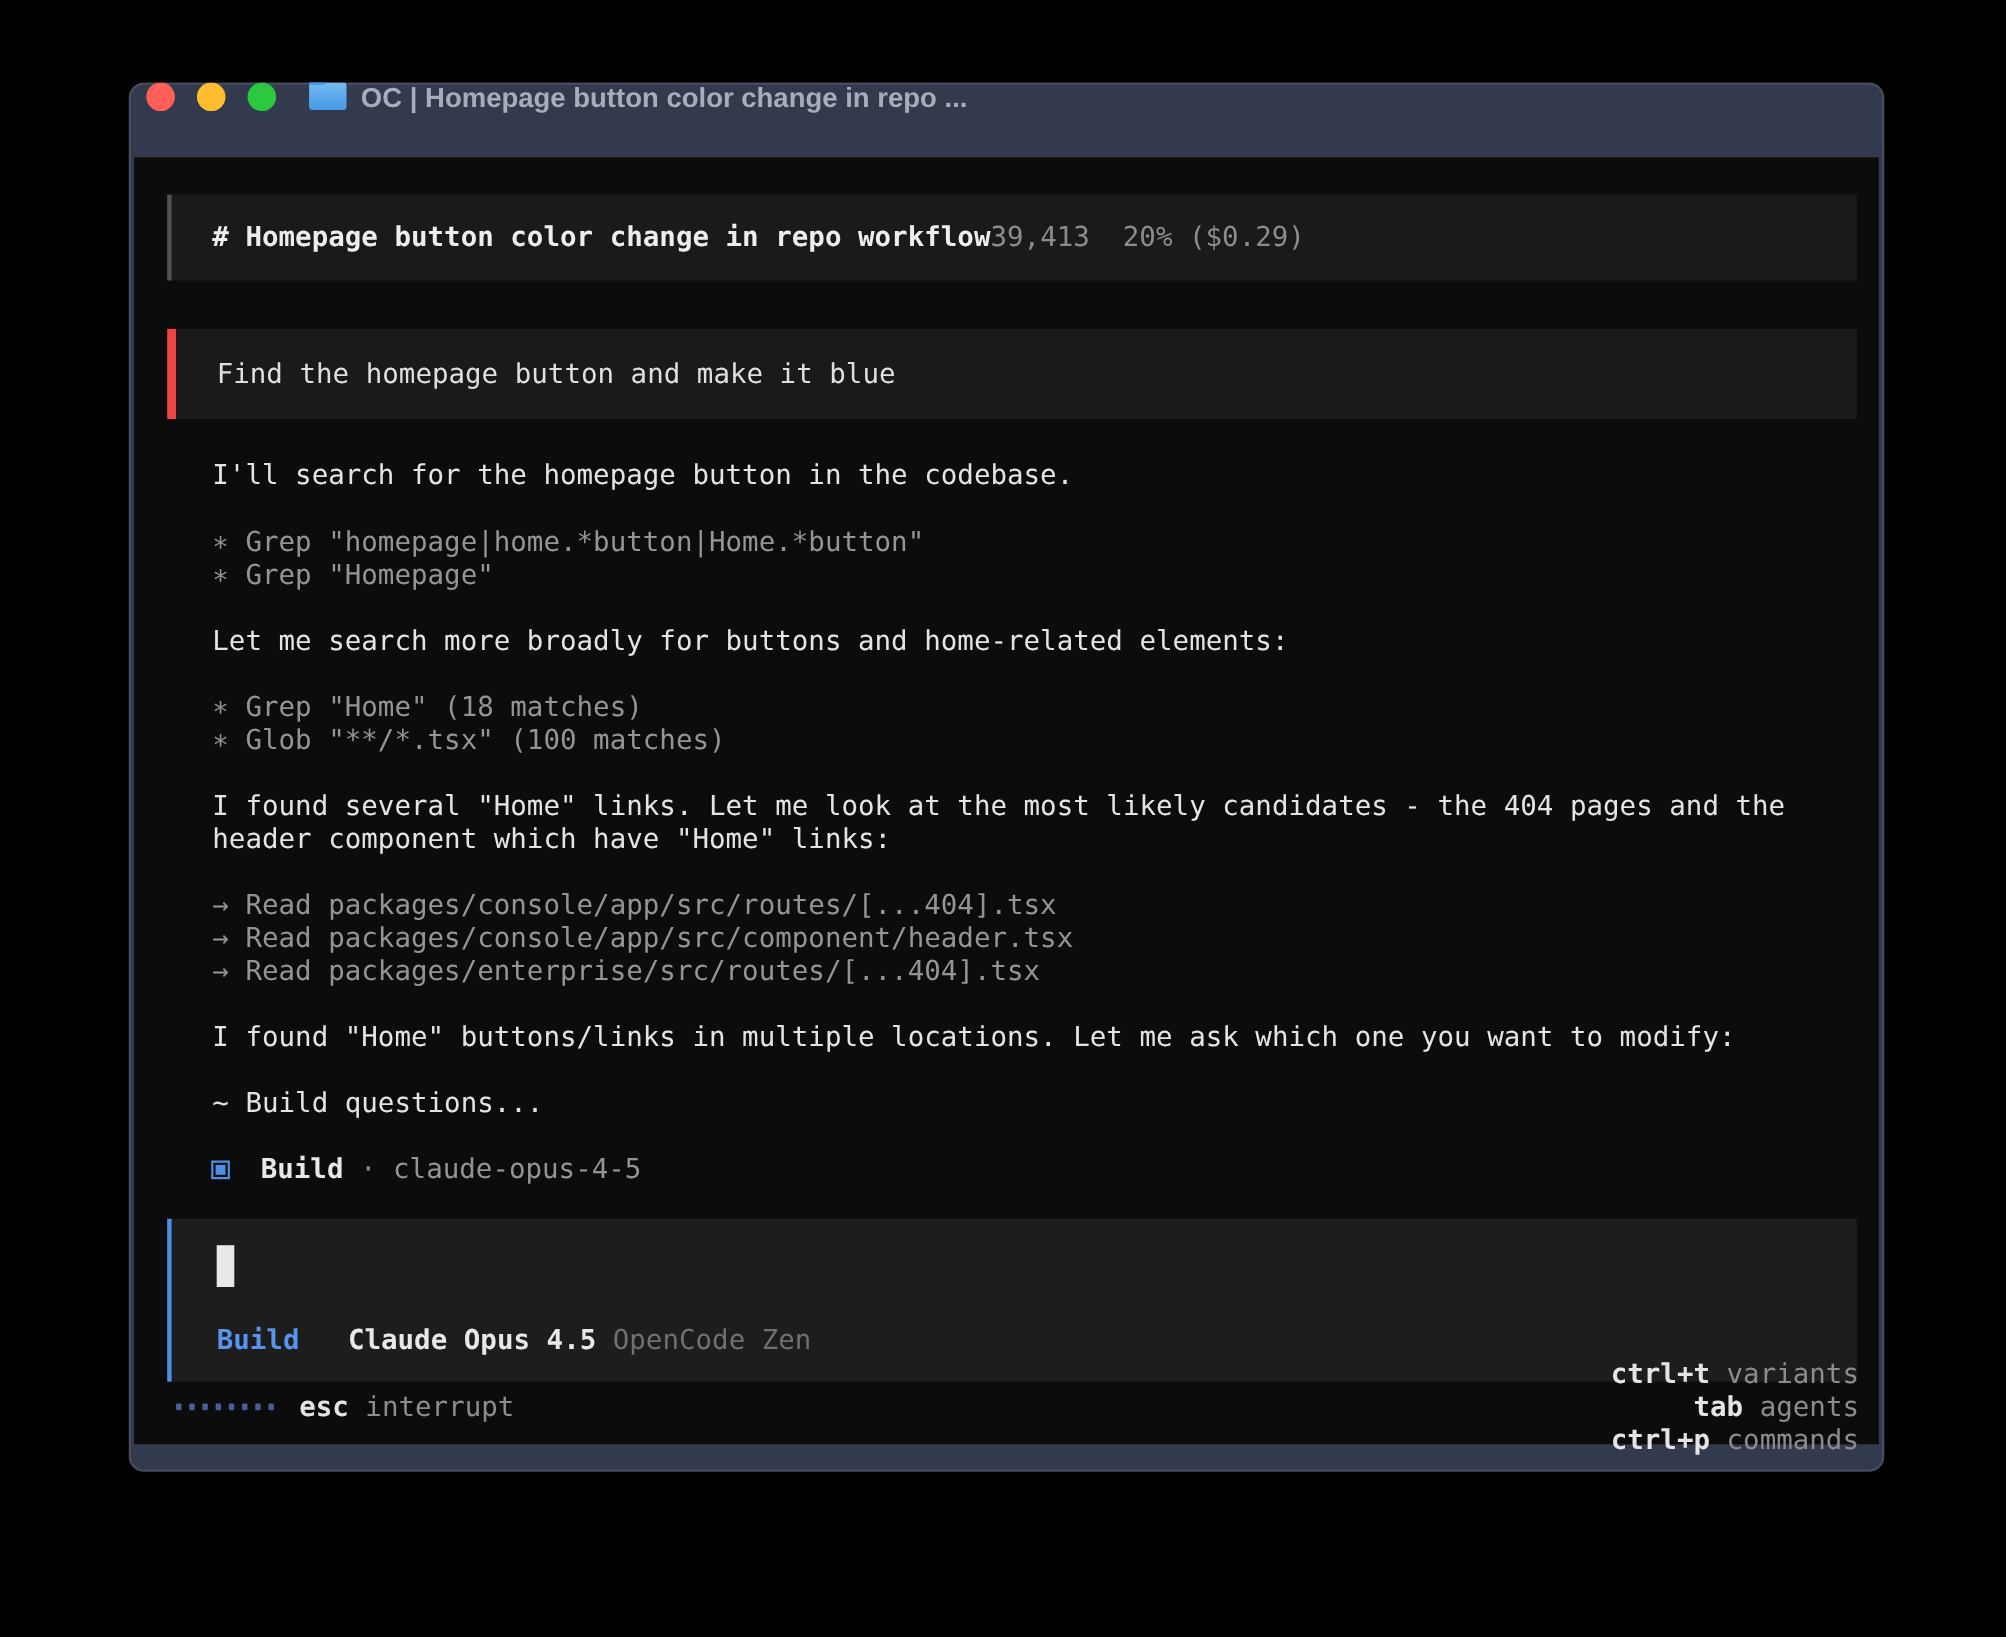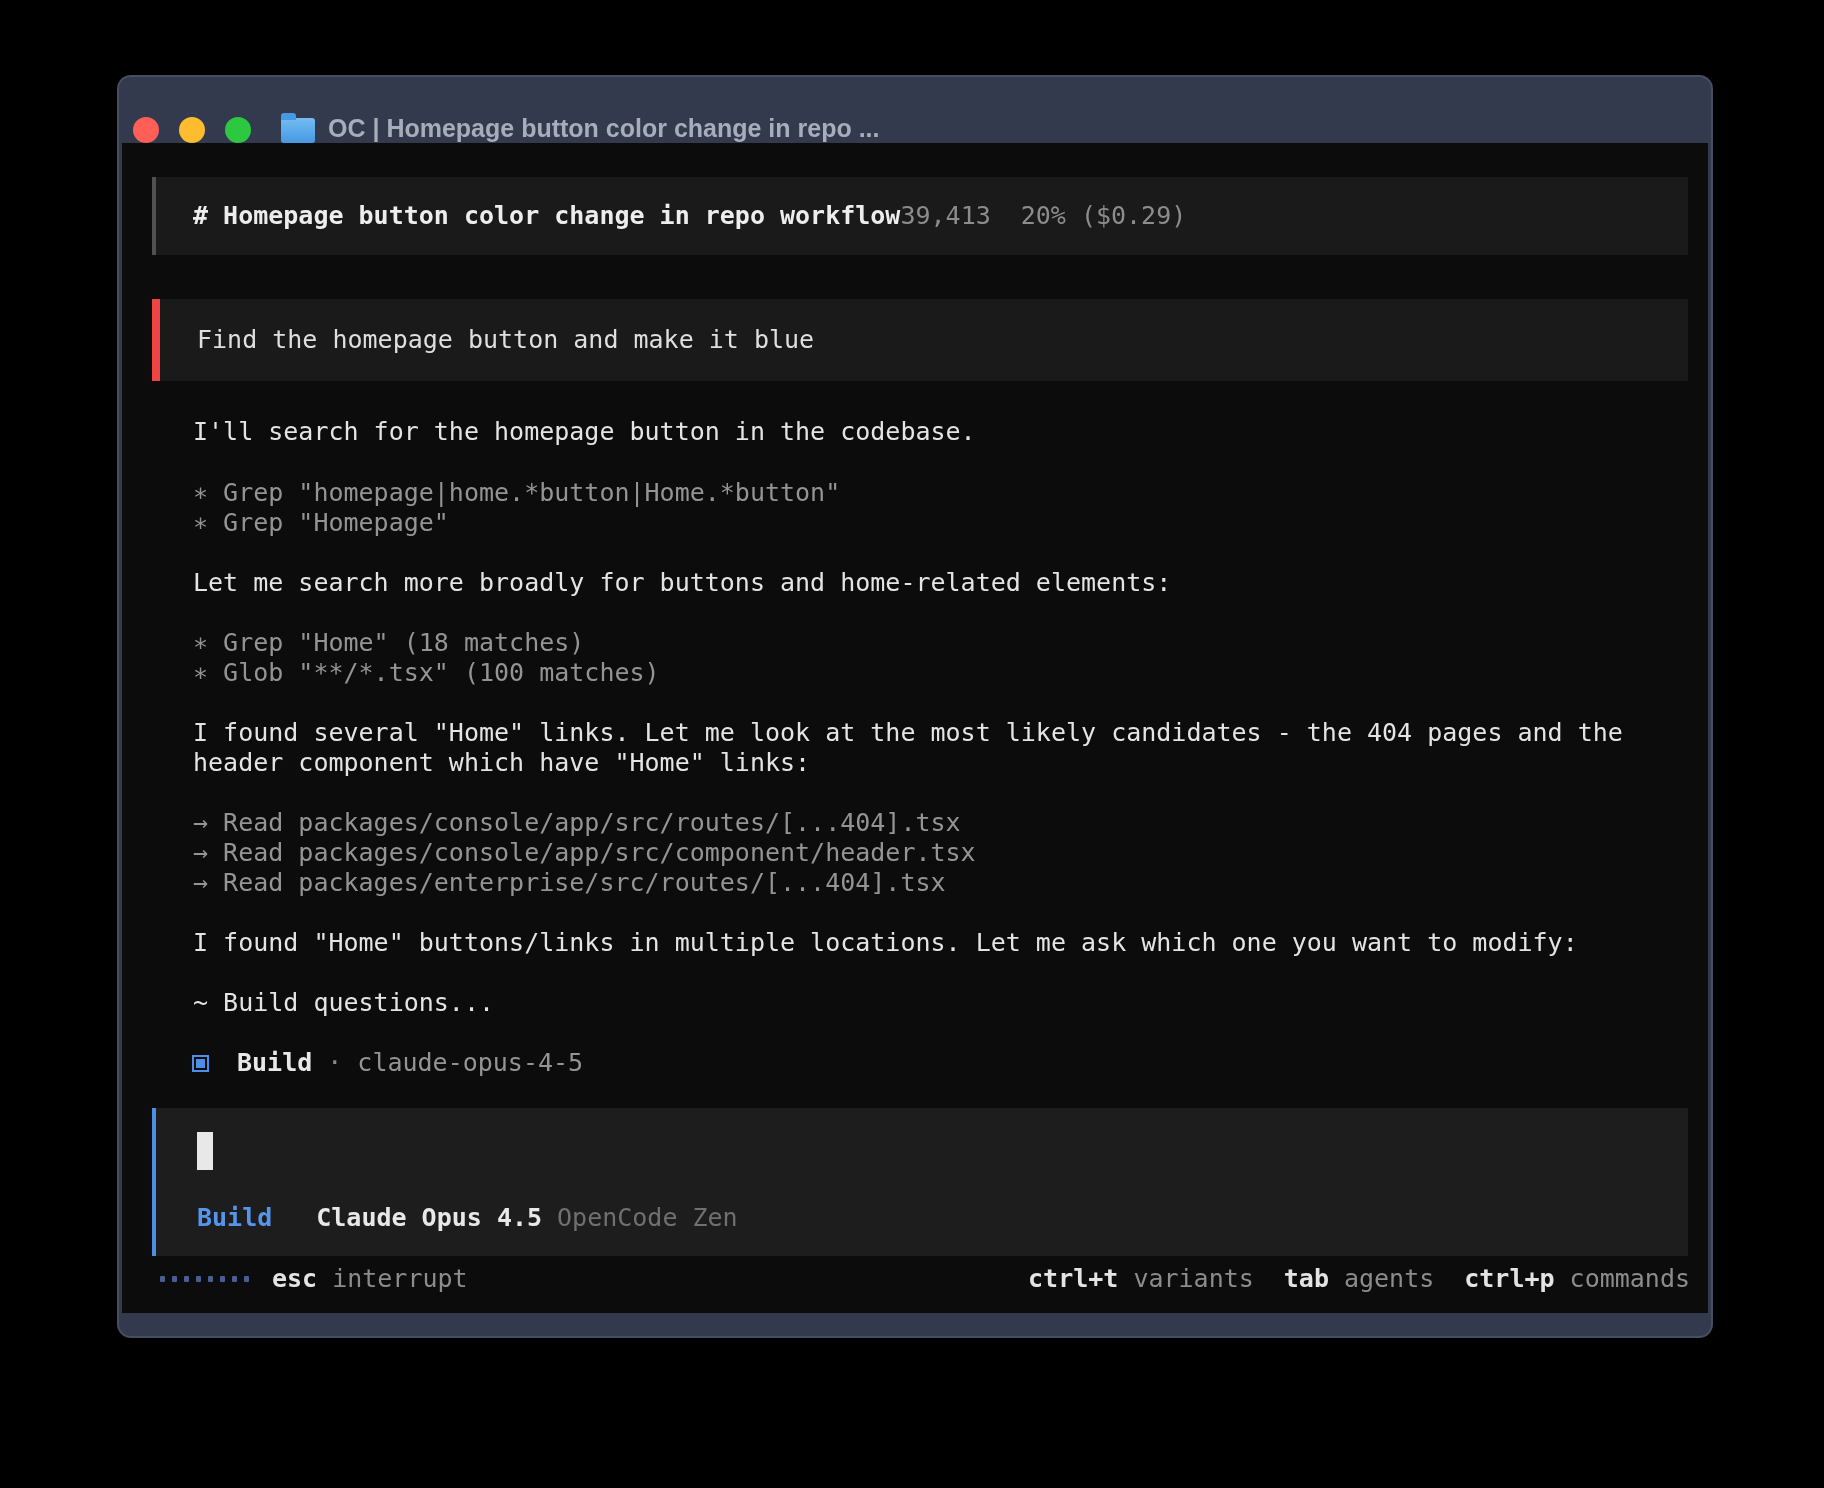--- a/index.html
+++ b/index.html
@@ -7,21 +7,21 @@
   body {
     width:1824px; height:1488px; position:relative; overflow:hidden;
     font-family:"DejaVu Sans Mono", monospace;
   }
   .window {
     position:absolute; left:117px; top:75px; width:1596px; height:1263px;
     background:#333A4E; border-radius:14px; overflow:hidden;
     box-shadow: inset 0 0 0 2px rgba(255,255,255,0.10);
   }
   .titlebar {
-    height:68px; display:flex; align-items:flex-end; padding-left:16px;
+    height:68px; display:flex; align-items:flex-start; padding-left:16px;
   }
   .light { width:26px; height:26px; border-radius:50%; margin-right:20px; flex:0 0 auto; }
   .light.red { background:#FF5F57; }
   .light.yellow { background:#FEBC2E; }
   .light.green { background:#2BC840; }
   .folder {
     position:relative; width:34px; height:25px; margin-left:10px; flex:0 0 auto;
     background:linear-gradient(#74BCF3,#4799E4); border-radius:3px;
   }
   .folder::before {
@@ -75,21 +75,21 @@
   .input-provider { margin-left:15px; color:#707070; }
   .statusbar {
     position:absolute; left:38px; right:18px; top:1119px; height:34px;
     display:flex; align-items:center; justify-content:space-between;
   }
   .status-left { display:flex; align-items:center; }
   .spinner { display:flex; align-items:center; }
   .spinner span { width:5px; height:6px; background:#4A5E96; border-radius:1px; margin-right:7px; }
   .esc-key { margin-left:16px; font-weight:bold; color:#E4E4E4; }
   .esc-label { margin-left:15px; color:#8C8C8C; }
-  .status-right { display:flex; align-items:flex-start; }
+  .status-right { display:flex; align-items:flex-end;flex-direction:column; }
   .shortcut { display:flex; margin-left:30px; }
   .shortcut .key { font-weight:bold; color:#E4E4E4; }
   .shortcut .label { margin-left:15px; color:#8C8C8C; }
 </style>
 </head>
 <body>
 
 <div class="window">
 
   <div class="titlebar">

